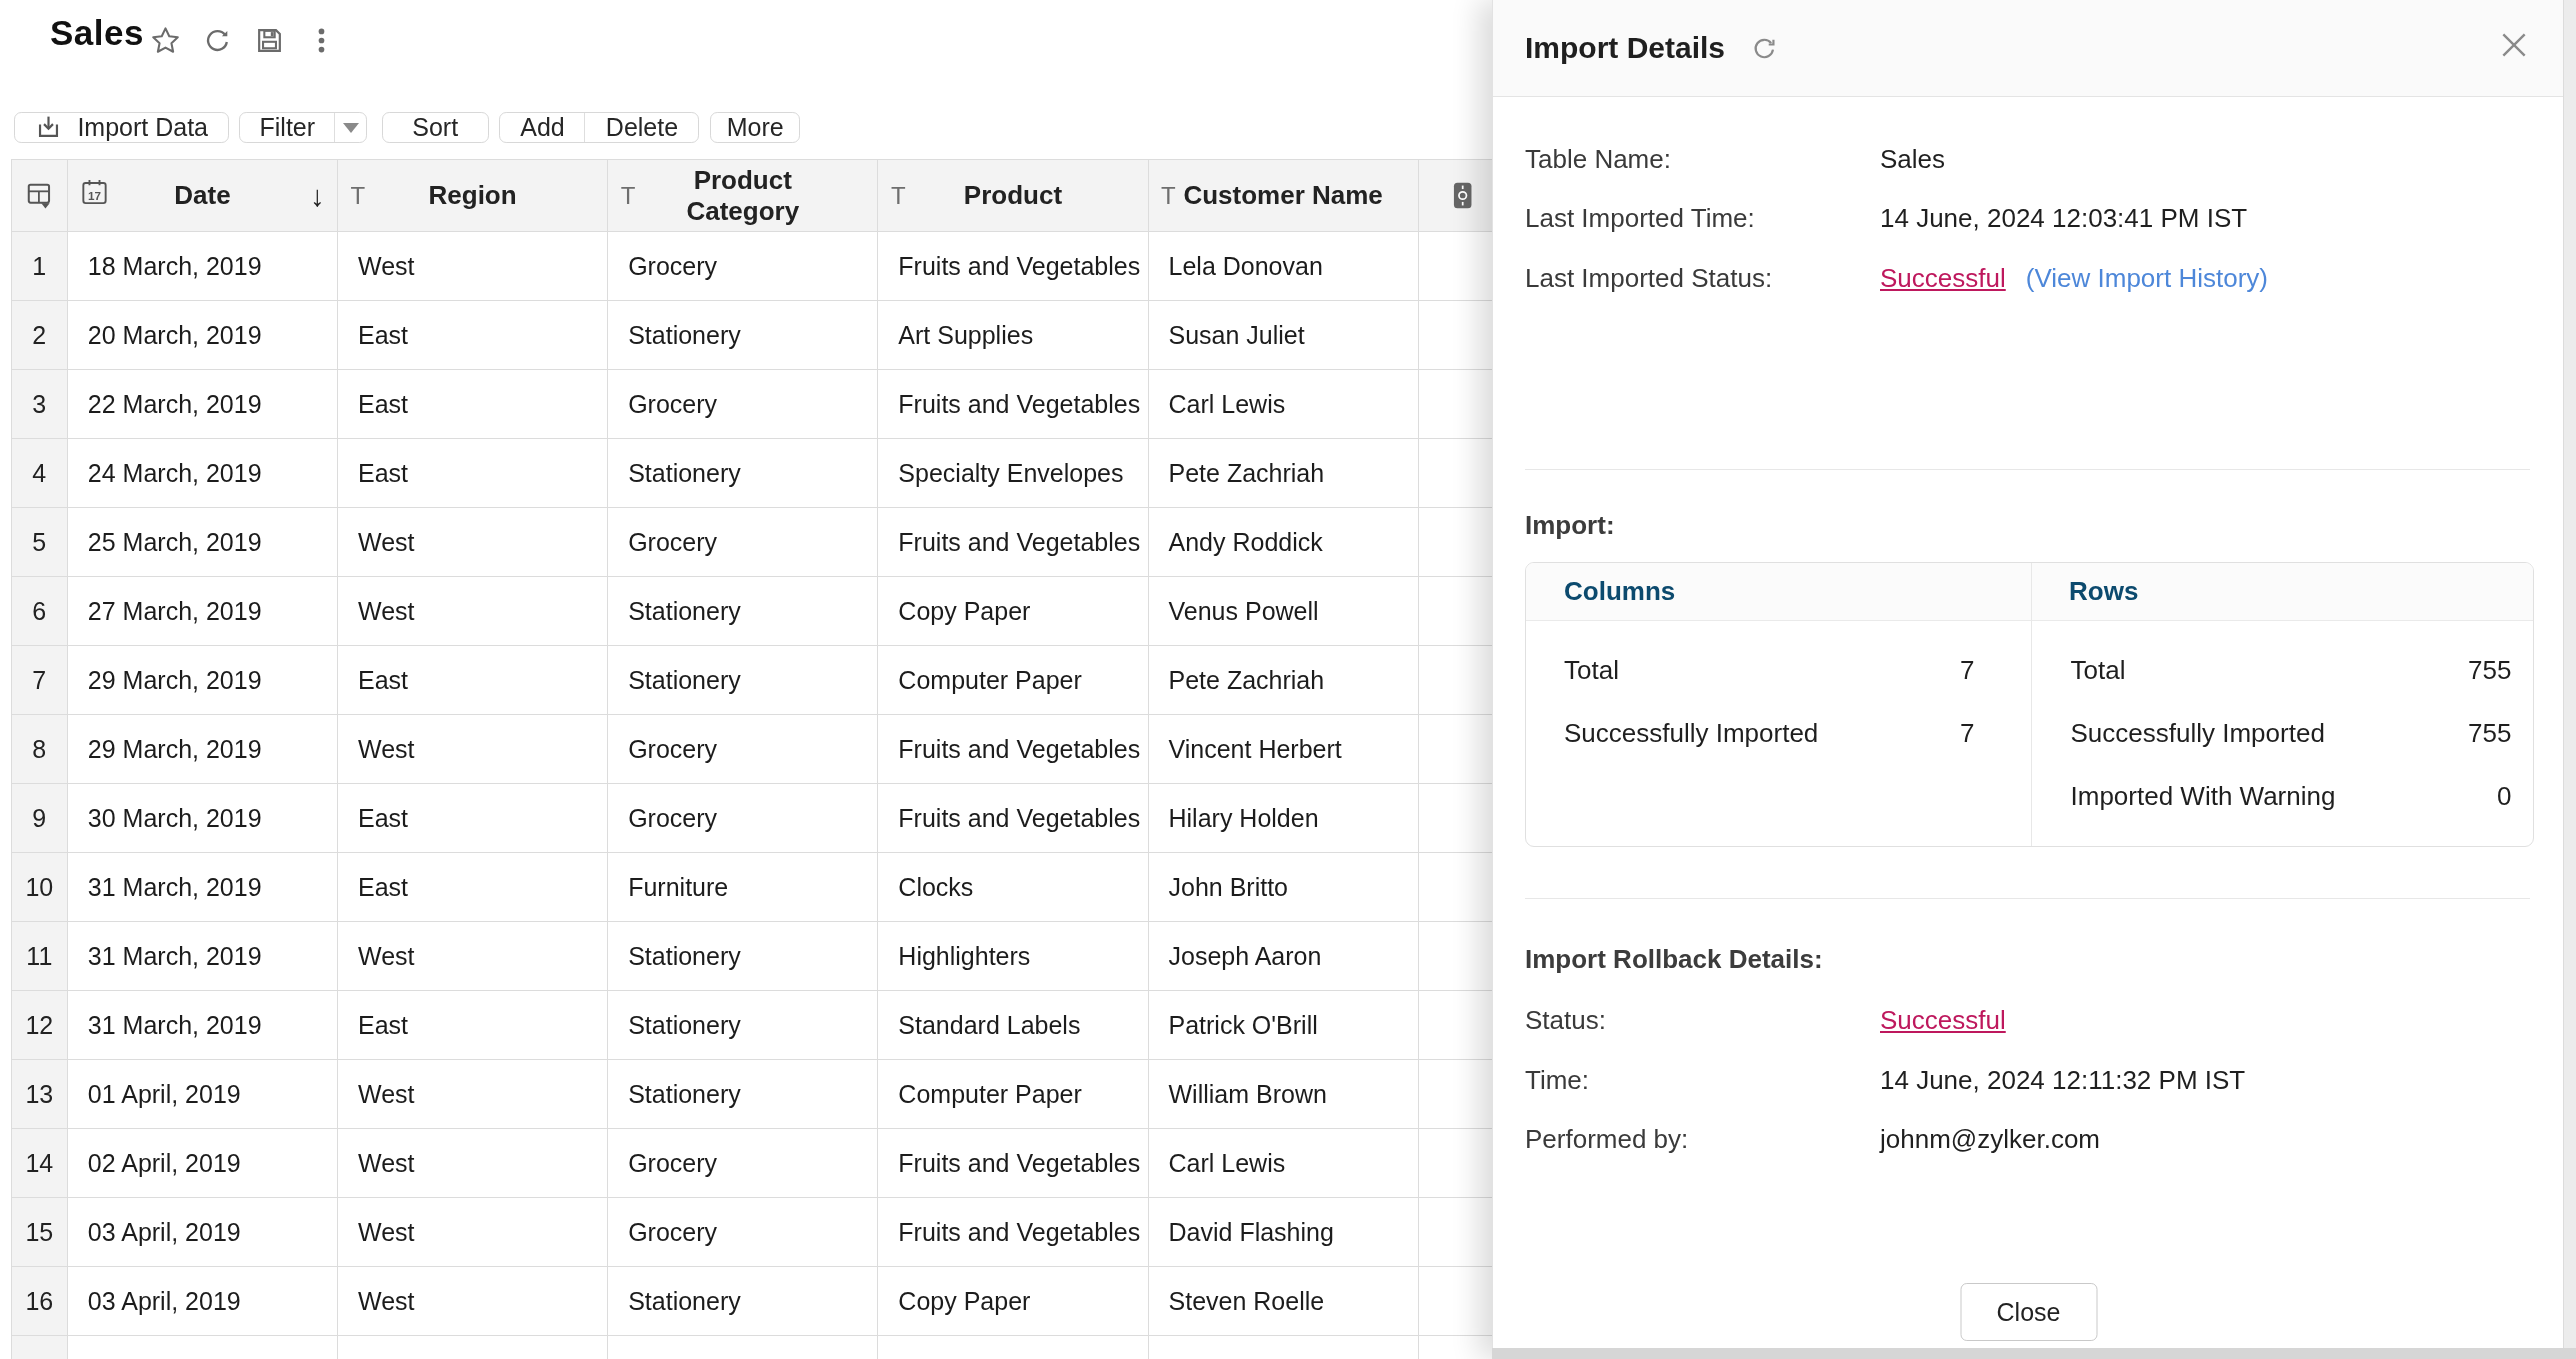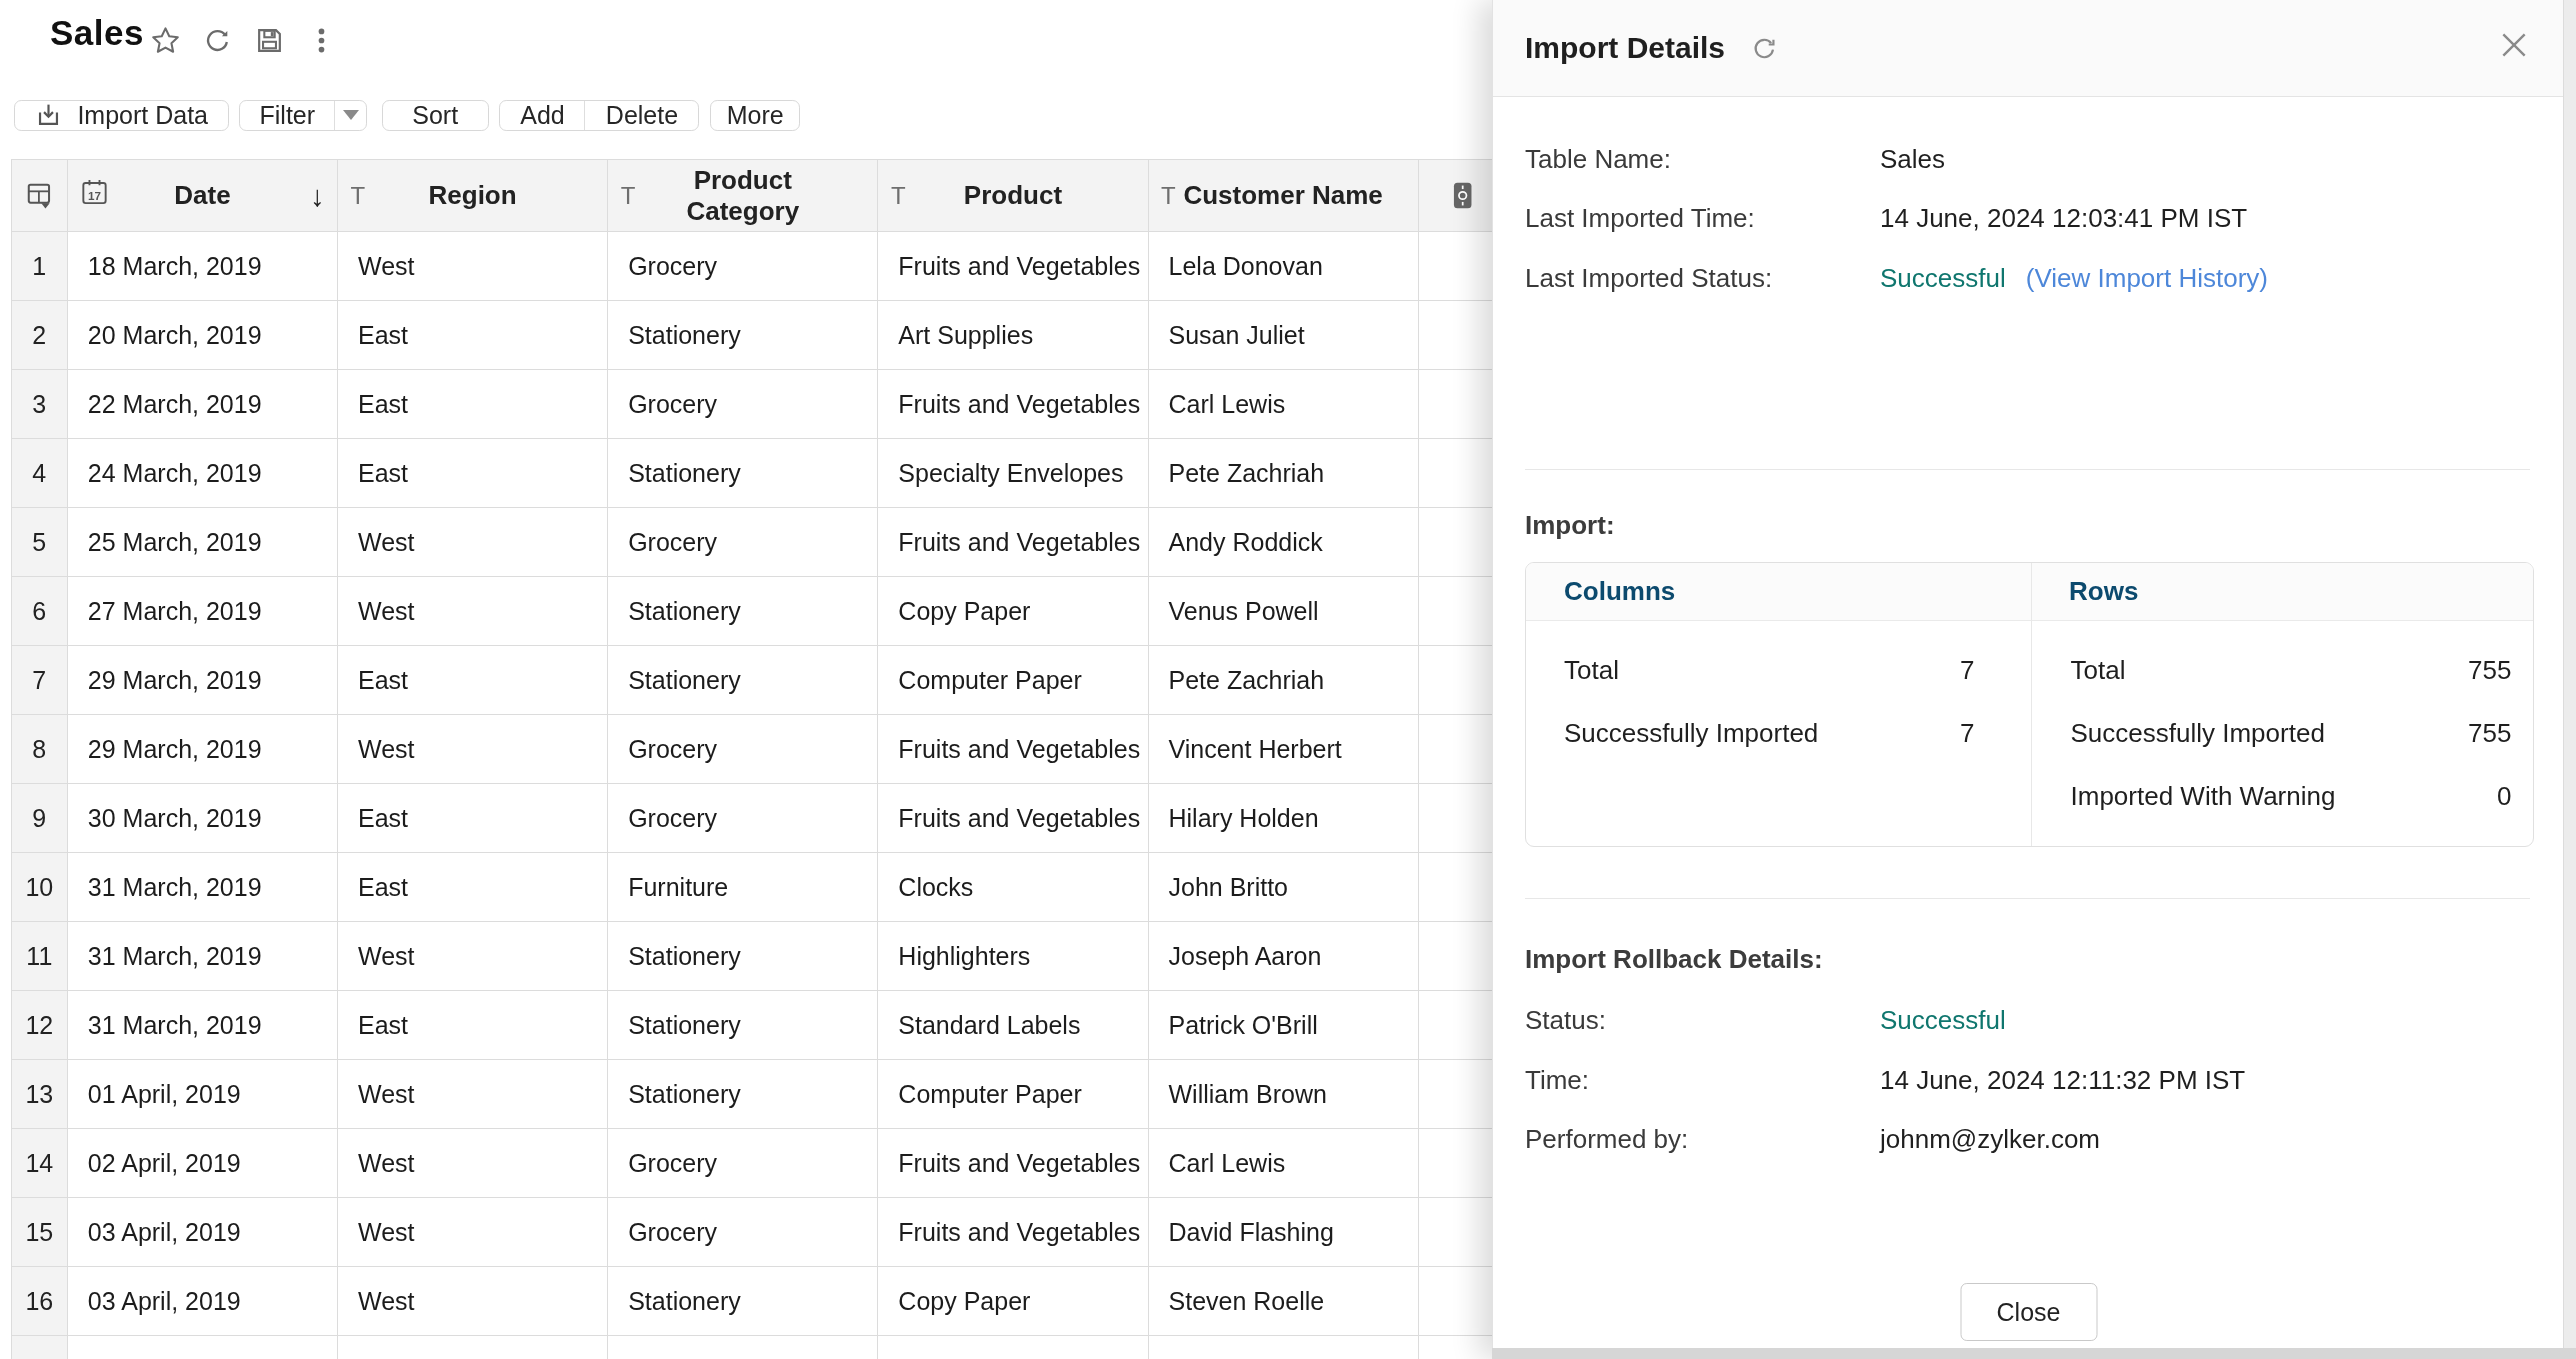--- a/index.html
+++ b/index.html
@@ -8,21 +8,21 @@
   body { position:relative; }
 
   
   .title-bar { position:absolute; left:0; top:0; width:1492px; height:79px; background:#fff; }
   .page-title { position:absolute; left:50px; top:12.6px; font-size:35px; font-weight:700; color:#111; letter-spacing:0.5px; }
   .title-icons { position:absolute; left:150px; top:25px; display:flex; align-items:center; gap:21px; }
   .t-icon { width:31px; height:31px; display:flex; align-items:center; justify-content:center; cursor:pointer; }
   .t-icon svg { width:31px; height:31px; }
 
   
-  .toolbar { position:absolute; left:13.5px; top:87px; height:56px; display:flex; align-items:center; }
+  .toolbar { position:absolute; left:13.5px; top:87px; height:56px; display:flex; align-items:flex-end; }
   .btn { background:#fff; border:0.9px solid #d8d8d8; border-radius:7.2px; display:flex; align-items:center;
          justify-content:center; font-size:25px; color:#262626; cursor:pointer; }
   .btn-import { width:215px; gap:14.4px; margin-right:10.8px; }
   .btn-group { display:flex; border:0.9px solid #d8d8d8; border-radius:7.2px; background:#fff; overflow:hidden; }
   .grp-part { display:flex; align-items:center; justify-content:center; font-size:25px; color:#262626; cursor:pointer; }
   .filter-group { margin-right:14.4px; }
   .filter-text { width:94px; }
   .filter-caret { width:32px; border-left:0.9px solid #dedede; }
   .caret-down { width:0; height:0; border-left:8px solid transparent; border-right:8px solid transparent; border-top:10px solid #8a8a8a; }
   .btn-sort { width:107px; margin-right:10.8px; }
@@ -50,21 +50,21 @@
            border-left:0.9px solid #e2e2e2; box-shadow:-14.4px 0 27px rgba(0,0,0,0.14); }
   .panel-header { position:absolute; left:0; top:0; right:0; height:97px; background:#fafafa;
                   border-bottom:0.9px solid #e4e4e4; display:flex; align-items:center; padding-left:32px; gap:23.4px; }
   .panel-title { font-size:30px; font-weight:700; color:#1f1f1f; }
   .icon-btn { width:32px; height:32px; display:flex; align-items:center; justify-content:center; cursor:pointer; }
   .close-x { position:absolute; right:34px; top:29px; }
 
   .d-row { position:absolute; left:32px; right:32px; display:flex; font-size:26px; line-height:36px; }
   .d-label { width:355px; color:#3a3a3a; flex:none; }
   .d-value { color:#1f1f1f; }
-  .green { color:#0f766e; }
+  .green { color:#be185d;text-decoration:underline; }
   .link { color:#4d87d9; cursor:pointer; margin-left:20px; }
 
   .note { position:absolute; left:32px; top:343px; width:1011px; font-size:26px; line-height:40px; color:#474747; }
   .note b { color:#3a3a3a; }
 
   .hdiv { position:absolute; left:32px; right:34px; height:0.9px; background:#e7e7e7; }
   .section-head { position:absolute; left:32px; font-size:26px; font-weight:700; color:#3c3c3c; line-height:36px; }
 
   .sum-box { position:absolute; left:32px; top:562px; width:1009px; height:285px;
              border:0.9px solid #e0e0e0; border-radius:9px; background:#fff; overflow:hidden; }

